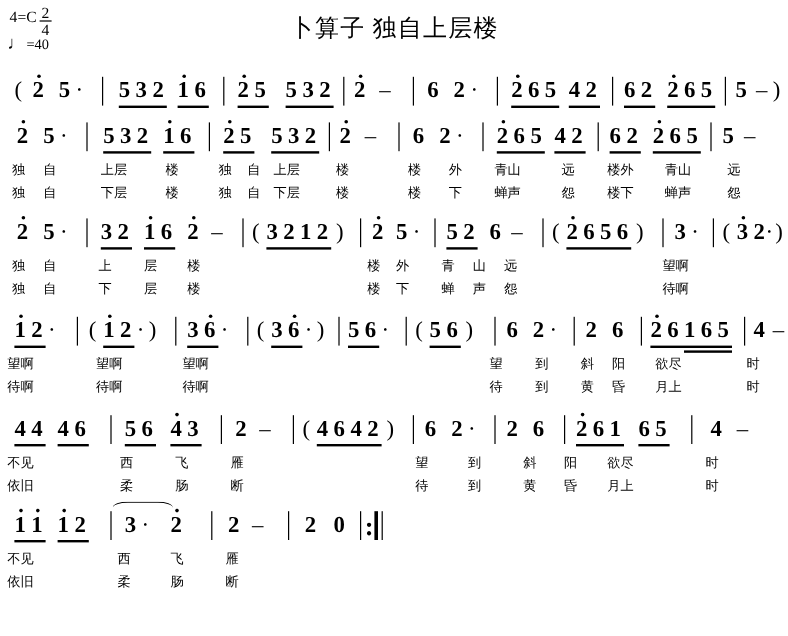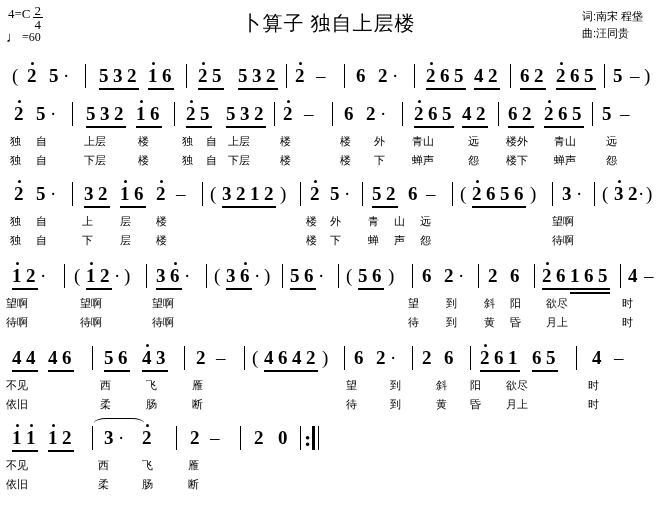--- a/index.html
+++ b/index.html
@@ -51,29 +51,25 @@
       <span class="key-text">4=C</span>
       <span class="meter">
         <span class="num">2</span>
         <span class="den">4</span>
       </span>
     </div>
   </div>
 
   <div class="tempo">
     <span class="note-glyph">♩</span>
-    <span>=60</span>
+    <span>=40</span>
   </div>
 
   <div class="title">卜算子  独自上层楼</div>
 
-  <div class="credits">
-    <div>词:南宋  程垡</div>
-    <div>曲:汪同贵</div>
-  </div>
 
   <div class="system" style="top:62px;">
     <div class="row">
       <div class="notes">
         <span class="n thin" style="left:12px;top:4px;">(</span>
         <span class="n" style="left:27px;top:4px;">2</span>
         <span class="dotu" style="left:31px;top:0px;"></span>
         <span class="n" style="left:49px;top:4px;">5</span>
         <span class="n thin" style="left:63px;top:4px;">·</span>
         <div class="bar" style="left:85px;"></div>

